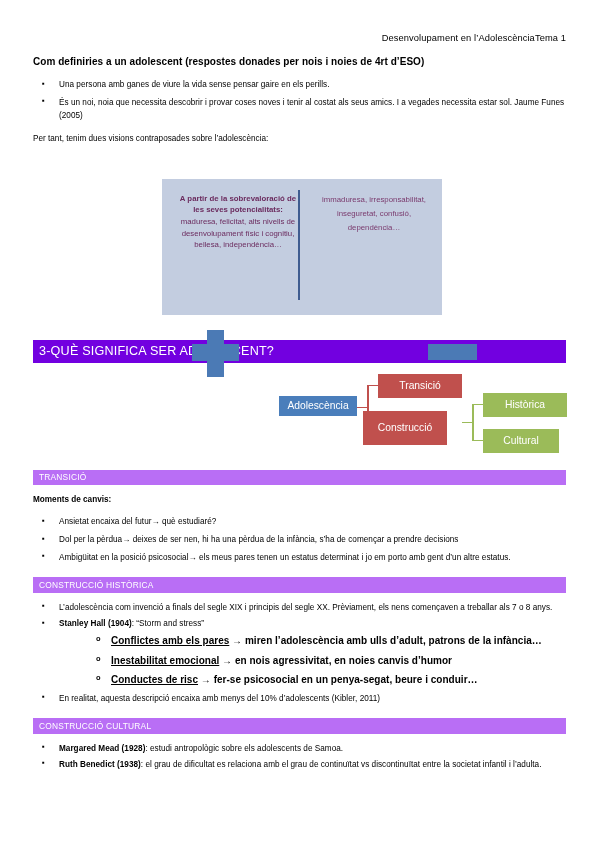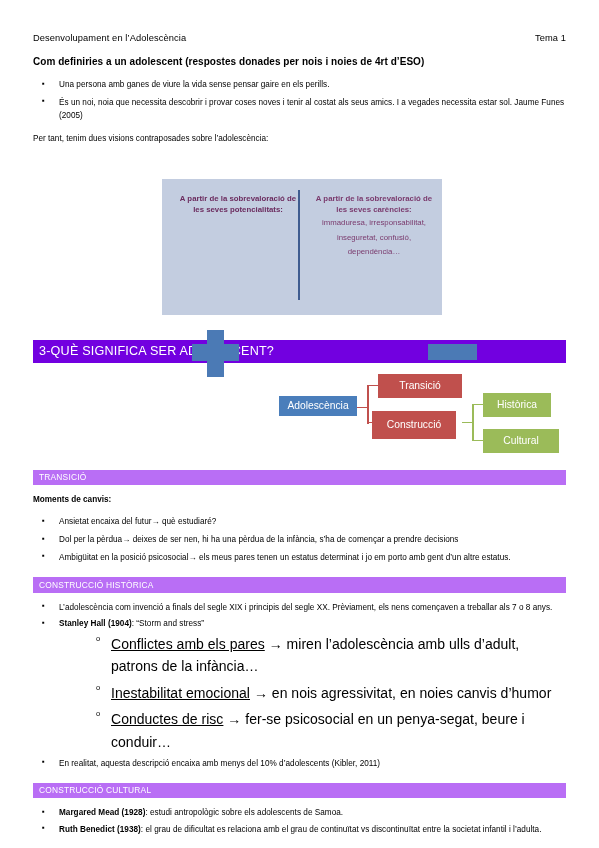--- a/index.html
+++ b/index.html
@@ -26,21 +26,21 @@
   .content {
     position: absolute;
     left: 33px;
     top: 33px;
     width: 533px;
   }
 
   
   .doc-header {
     display: flex;
-    justify-content: space-between;
+    justify-content: flex-end;
     align-items: baseline;
     font-size: 9.3px;
     letter-spacing: .1px;
     margin-bottom: 13px;
   }
   .doc-header .title { font-weight: 400; }
   .doc-header .tema  { font-weight: 400; }
 
   .lead-question {
     font-size: 10px;
@@ -74,23 +74,24 @@
   ul.bl.tight > li { margin-bottom: 3px; }
 
   ul.sub {
     list-style: none;
     margin: 2.5px 0 2.5px 0;
     padding: 0;
   }
   ul.sub > li {
     position: relative;
     padding-left: 52px;
-    font-size: 14px;
+    font-size: 10px;
     line-height: 1.62;
     margin-bottom: 3.5px;
+    font-weight: bold;
   }
   ul.sub > li::before {
     content: "o";
     position: absolute;
     left: 37px;
     top: 0;
     font-size: 7.5px;
     color: #000;
   }
   .u { text-decoration: underline; }
@@ -202,27 +203,27 @@
     left: 246px; top: 27px;
     width: 78px; height: 20px;
     background: #4a7ebb;
   }
   .n-trans {
     left: 345px; top: 5px;
     width: 84px; height: 24px;
     background: #c0504d;
   }
   .n-const {
-    left: 339px; top: 42px;
-    width: 84px; height: 28px;
+    left: 330px; top: 42px;
+    width: 84px; height: 34px;
     background: #c0504d;
   }
   .n-hist {
     left: 450px; top: 24px;
-    width: 68px; height: 24px;
+    width: 84px; height: 24px;
     background: #9bbb59;
   }
   .n-cult {
     left: 450px; top: 60px;
     width: 76px; height: 24px;
     background: #9bbb59;
   }
   .conn {
     position: absolute;
     background: #c0504d;
@@ -258,23 +259,23 @@
     <p class="para">Per tant, tenim dues visions contraposades sobre l’adolescència:</p>
 
     <div class="cross-wrap">
       <div class="plus-v"></div>
       <div class="plus-h"></div>
       <div class="minus-bar"></div>
 
       <div class="cross-panel">
         <div class="cross-col left">
           <span class="hd">A partir de la sobrevaloració de les seves potencialitats:</span>
+          <span class="body">maduresa, felicitat, alts nivells de desenvolupament físic i cognitiu, bellesa, independència…</span>
         </div>
         <div class="cross-col right">
-          <span class="hd">A partir de la sobrevaloració de les seves carències:</span>
           <span class="body">immaduresa, irresponsabilitat, inseguretat, confusió, dependència…</span>
         </div>
       </div>
       <div class="cross-divider"></div>
     </div>
 
     <div class="banner-main">3-QUÈ SIGNIFICA SER ADOLESCENT?</div>
 
     <div class="flow">
       <div class="conn c1"></div>

